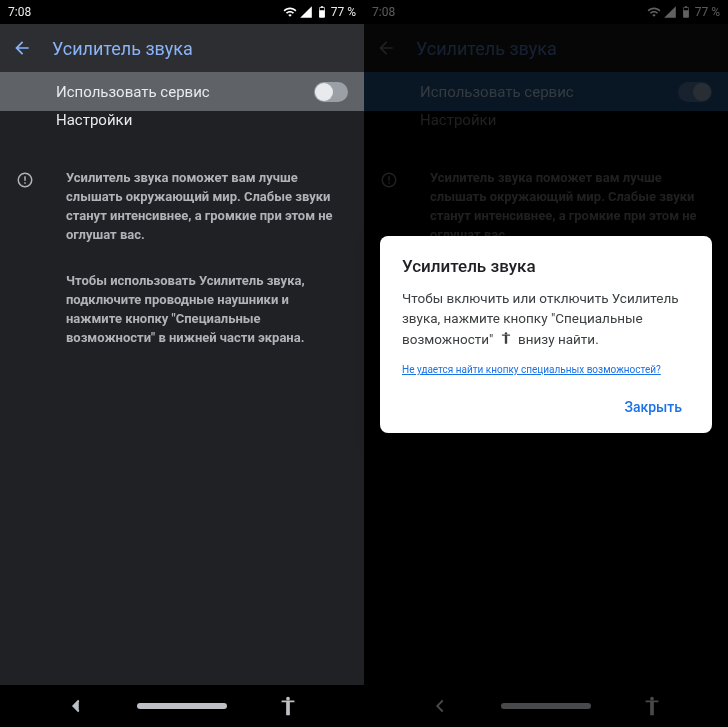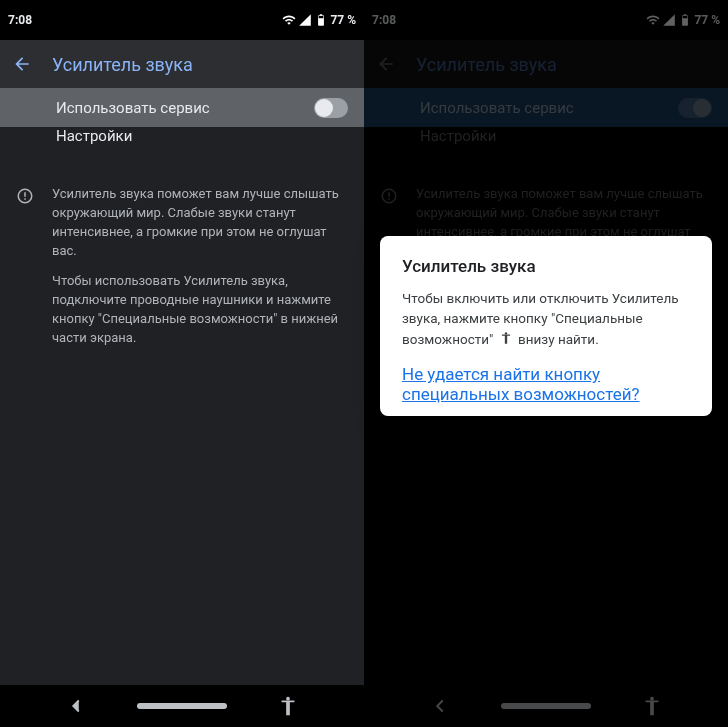--- a/index.html
+++ b/index.html
@@ -13,25 +13,25 @@
   .phone {
     width: 364px; height: 727px;
     position: relative;
     display: flex; flex-direction: column;
     background: #202124;
     color: #e8eaed;
   }
   .phone.right { background: #000; }
   
   .status-bar {
-    height: 40px;
+    height: 24px;
     display: flex; align-items: center;
     justify-content: space-between;
     padding: 0 8px;
-    font-size: 12px; font-weight: 700;
+    font-size: 12px; font-weight: 400;
     background: #000;
     text-align: center;
   }
   .status-right { display: flex; align-items: center; gap: 2px; }
   .status-right svg { width: 14px; height: 14px; fill: #fff; }
   .batt-text { font-size: 12px; }
   
   .header {
     height: 48px;
     display: flex; align-items: center;
@@ -79,28 +79,29 @@
     height: 46px;
     display: flex; 
     padding: 0 16px 0 56px;
     font-size: 15px;
   }
   .phone.right .settings-row { color: #555; }
   
   .info-block {
     display: flex;
     padding: 12px 20px 12px 16px;
-    gap: 18px;
+    gap: 32px;
     font-size: 13px;
     line-height: 1.45;
     color: #b0b3b8;
+    font-weight: bold;
   }
   .phone.right .info-block { color: #555; }
   .info-icon { width: 18px; height: 18px; flex-shrink: 0; margin-top: 2px;}
-  .info-text p + p { margin-top: 12px; }
+  .info-text p + p { margin-top: 28px; }
   .spacer { flex: 1; }
   
   .navbar {
     height: 42px;
     background: #000;
     display: flex; align-items: center; justify-content: space-around;
     padding: 0 40px;
   }
   .nav-back, .nav-home, .nav-a11y {
     width: 22px; height: 22px;
@@ -127,21 +128,21 @@
     box-shadow: 0 8px 24px rgba(0,0,0,0.4);
   }
   .dialog-title { font-size: 17px; font-weight: 500; margin-bottom: 12px; }
   .dialog-body { font-size: 13.5px; line-height: 1.5; color: #3c4043; }
   .dialog-body .a11y-glyph { display:inline-block; vertical-align: middle; margin: 0 2px;}
   .dialog-link {
     display: block;
     margin-top: 14px;
     color: #1a73e8;
     text-decoration: underline;
-    font-size: 17px;
+    font-size: 10px;
   }
   .dialog-actions {
     display: flex; justify-content: flex-end;
     margin-top: 18px;
   }
   .dialog-close {
     color: #1a73e8;
     font-size: 14px; font-weight: 500;
     padding: 6px 8px;
   }
@@ -288,14 +289,17 @@
       <span>Чтобы включить или отключить Усилитель звука, нажмите кнопку "Специальные возможности" </span>
       <span class="a11y-glyph">
         <svg width="14" height="14" viewBox="0 0 24 24">
             <circle cx="12" cy="4" r="2" fill="#3c4043"></circle>
             <path fill="#3c4043" d="M19 8h-5v14h-2v-7h0v7H10V8H5V6h14v2z"></path>
           </svg>
       </span>
       <span> внизу найти.</span>
     </div>
     <a class="dialog-link">Не удается найти кнопку специальных возможностей?</a>
+    <div class="dialog-actions">
+      <span class="dialog-close">Закрыть</span>
+    </div>
   </div>
 </div>
 
 </body></html>

